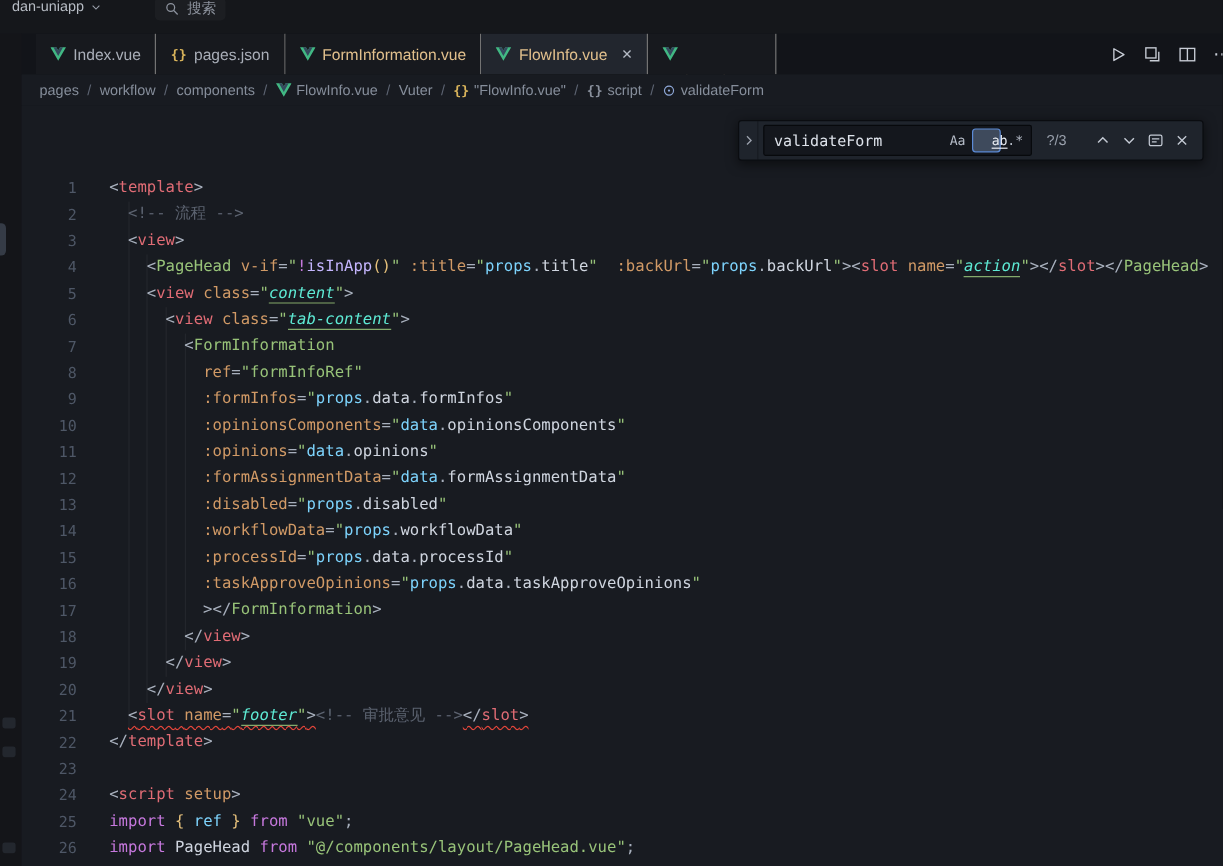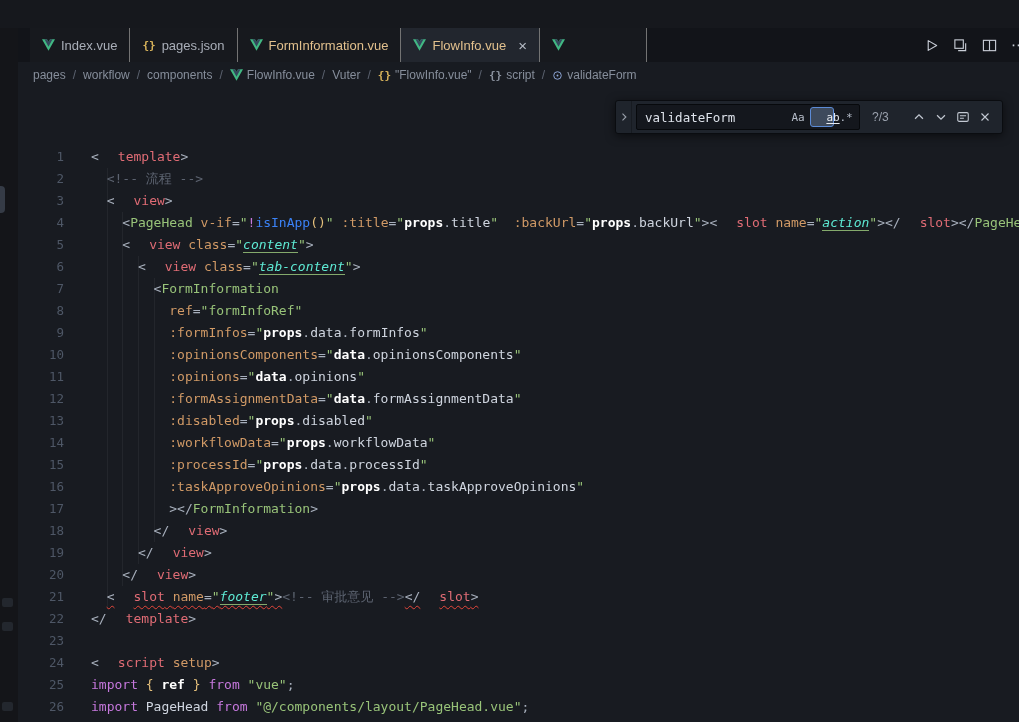--- a/index.html
+++ b/index.html
@@ -44,49 +44,68 @@
   .bc-ic { display:flex; align-items:center; }
 
   
   .editor { position:absolute; top:88px; left:18px; right:0; bottom:0; background:#181b21; overflow:hidden; }
   .guide { position:absolute; width:1px; background:rgba(255,255,255,.05); }
   .code { position:absolute; top:58px; left:0; right:0; font-family:"DejaVu Sans Mono","Liberation Mono",monospace; font-size:13px; line-height:22px; white-space:pre; }
   .code-line { position:relative; height:22px; padding-left:73px; }
   .ln { position:absolute; left:0; top:0; width:46px; text-align:right; color:#4e5766; font-size:12.5px; }
 
   .tk-p    { color:#a8b0bd; }
-  .tk-tag  { color:#e06c75;margin-left:19px; }
+  .tk-tag  { color:#e06c75; }
   .tk-comp { color:#98c379; }
   .tk-attr { color:#d19a66; }
   .tk-str  { color:#98c379; }
   .tk-strU { color:#5eead4; border-bottom:1px solid rgba(152,195,121,.85);font-style:italic; }
   .tk-cmt  { color:#5c6370; }
   .tk-kw   { color:#c678dd; }
-  .tk-var  { color:#ffffff;font-weight:bold; }
+  .tk-var  { color:#7dd3fc; }
   .tk-prop { color:#cfd5df; }
-  .tk-fn   { color:#3b82f6; }
+  .tk-fn   { color:#c4b5fd; }
   .tk-br   { color:#e5c07b; }
   .sq { text-decoration:underline; text-decoration-style:wavy; text-decoration-color:#e4453a; text-decoration-thickness:1px; text-underline-offset:4px; text-decoration-skip-ink:none; }
 
   
   .find-widget { position:absolute; top:12px; right:16px; height:34px; background:#1f242c; border:1px solid #0a0c10; border-radius:3px; display:flex; align-items:center; padding-right:6px; box-shadow:0 2px 10px rgba(0,0,0,.55); z-index:5; }
   .find-toggle { width:16px; height:100%; display:flex; align-items:center; justify-content:center; cursor:pointer; border-right:1px solid rgba(0,0,0,.25); }
   .find-input-wrap { display:flex; align-items:center; background:#14171d; border:1px solid #07090c; height:26px; padding:0 3px 0 8px; width:224px; margin-left:4px; border-radius:2px; }
   .find-query { flex:1; font-size:12.5px; color:#dde2ea; font-family:"DejaVu Sans Mono", monospace; }
   .find-opt { width:20px; height:20px; display:flex; align-items:center; justify-content:center; font-size:11px; color:#b6bdc9; border-radius:3px; margin-left:2px; cursor:pointer; border:1px solid transparent; font-family:"DejaVu Sans Mono", monospace; }
   .find-opt.ww { text-decoration:underline; text-underline-offset:2px; }
   .find-opt.active { background:#3e4a5c; border-color:#5c8bd6; color:#e8ecf2;padding-left:22px; }
   .find-results { font-size:12px; color:#9aa1ad; margin:0 10px 0 12px; min-width:26px; }
   .find-btn { width:22px; height:22px; display:flex; align-items:center; justify-content:center; border-radius:4px; cursor:pointer; }
 </style>
 </head>
 <body>
 
 <div class="window">
 
+  <div class="titlebar">
+    <div class="tb-project">
+      <span>dan-uniapp</span>
+      <span class="tb-caret">
+        <svg width="10" height="10" viewBox="0 0 16 16">
+            <path d="M3.5 6l4.5 4.5L12.5 6" fill="none" stroke="#9aa0ab" stroke-width="1.5"></path>
+          </svg>
+      </span>
+    </div>
+    <div class="tb-search">
+      <span class="bc-ic">
+        <svg width="13" height="13" viewBox="0 0 16 16">
+            <circle cx="6.5" cy="6.5" r="4" fill="none" stroke="#8d939e" stroke-width="1.3"></circle>
+            <path d="M9.6 9.6L13.6 13.6" stroke="#8d939e" stroke-width="1.3"></path>
+          </svg>
+      </span>
+      <span class="tb-search-label">搜索</span>
+    </div>
+  </div>
 
   <div class="activity-strip">
     <div class="strip-pill"></div>
     <div class="strip-frag f1"></div>
     <div class="strip-frag f2"></div>
     <div class="strip-frag f3"></div>
   </div>
 
   <div class="tabbar">
     <div id="tabs" class="tabs">

